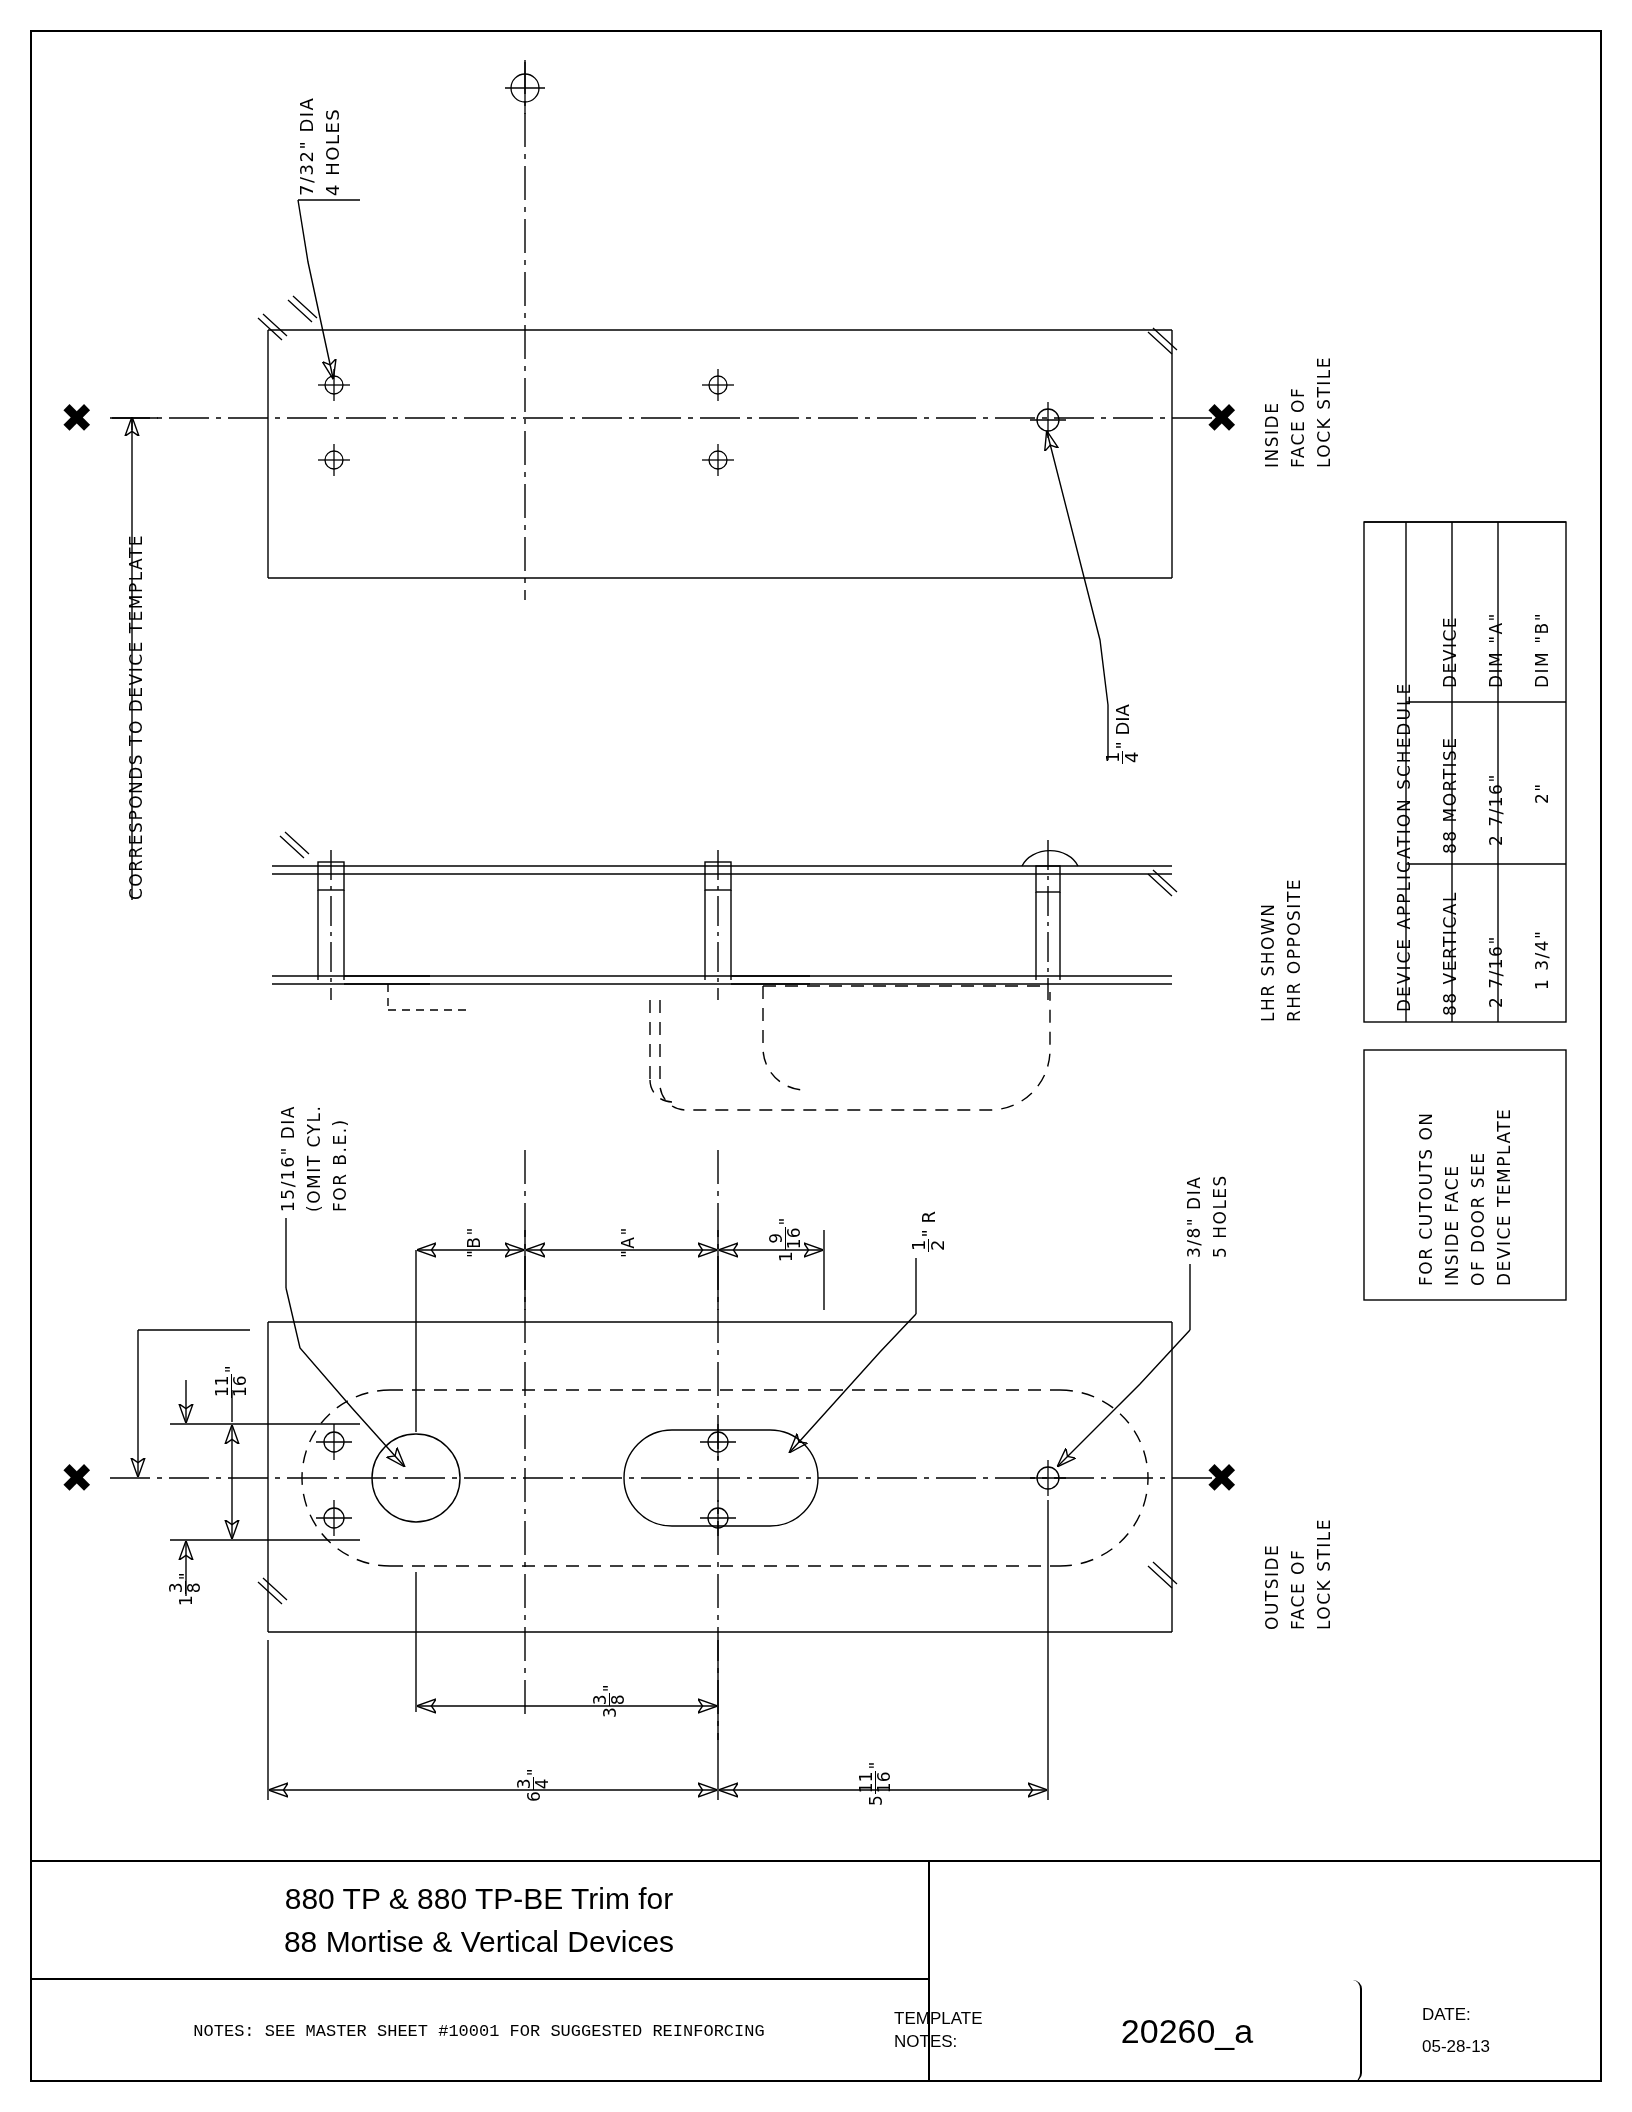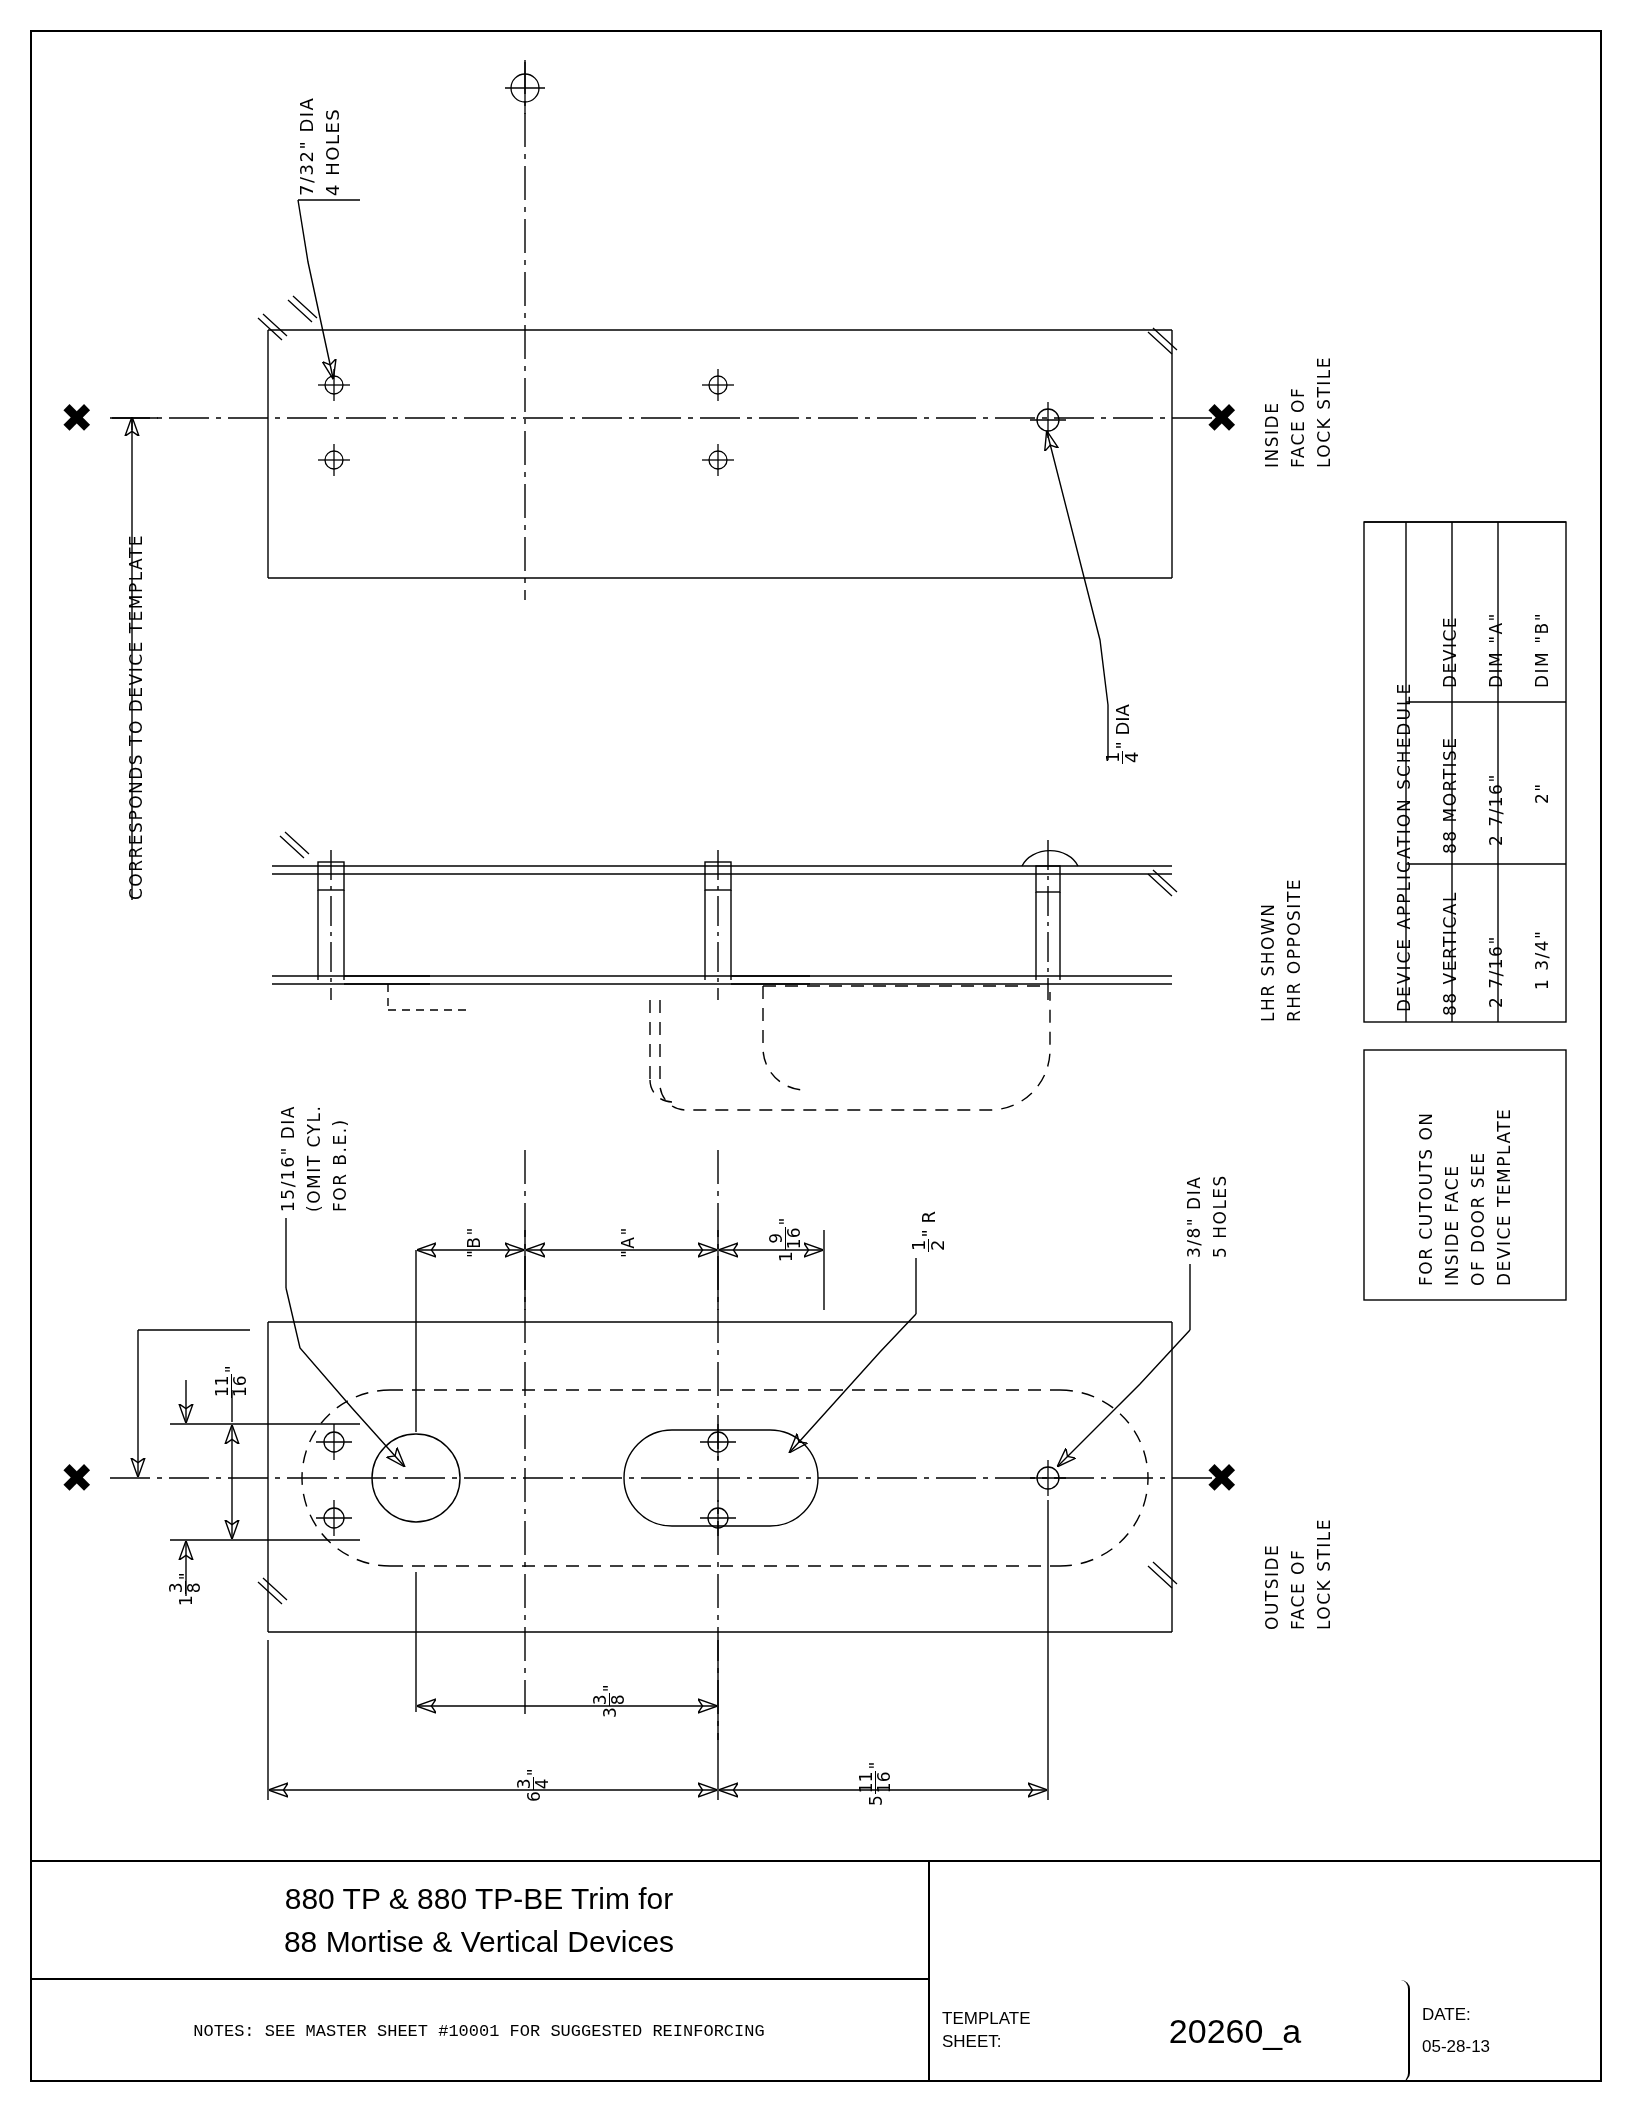--- a/index.html
+++ b/index.html
@@ -372,24 +372,24 @@
     <div class="tb tb-title" style="left:0;top:0;width:900px;height:118px;border-right:2px solid #000;border-bottom:2px solid #000;">
       <div class="lines">
         <div>880 TP &amp; 880 TP-BE Trim for</div>
         <div>88 Mortise &amp; Vertical Devices</div>
       </div>
     </div>
 
     <div class="tb" style="left:0;top:118px;width:900px;height:102px;border-right:2px solid #000;display:flex;align-items:center;justify-content:center;">
       <div class="notes">NOTES: SEE MASTER SHEET #10001 FOR SUGGESTED REINFORCING</div>
     </div>
-    <div class="tb" style="left:900px;top:118px;width:480px;height:102px;border-right:2px solid #000;display:flex;align-items:center;border-radius:9px;">
+    <div class="tb" style="left:852px;top:118px;width:480px;height:102px;border-right:2px solid #000;display:flex;align-items:center;border-radius:9px;">
       <div class="small" style="padding-left:12px;width:120px;">
         <div>TEMPLATE</div>
-        <div>SHEET:</div>
+        <div>NOTES:</div>
       </div>
       <div class="tnum" style="flex:1;text-align:center;">20260_a</div>
     </div>
     <div class="tb" style="left:1380px;top:118px;width:192px;height:102px;display:flex;align-items:center;">
       <div class="small" style="padding-left:12px;line-height:1.9;">
         <div>DATE:</div>
         <div>05-28-13</div>
       </div>
     </div>
   </div>

